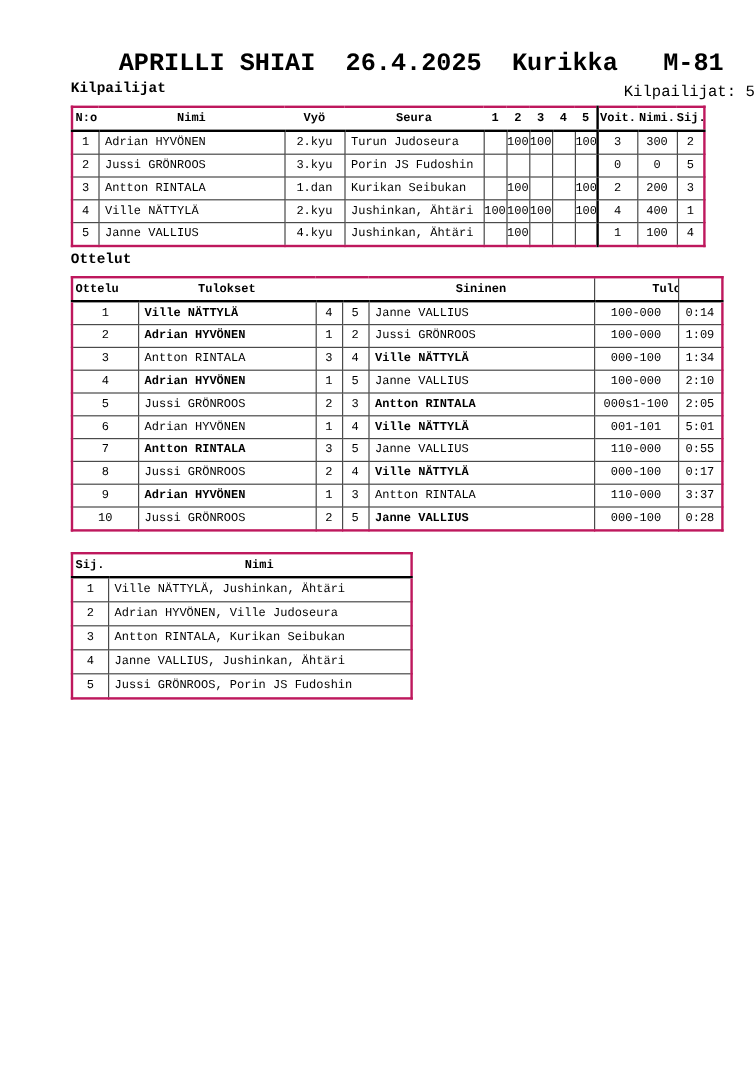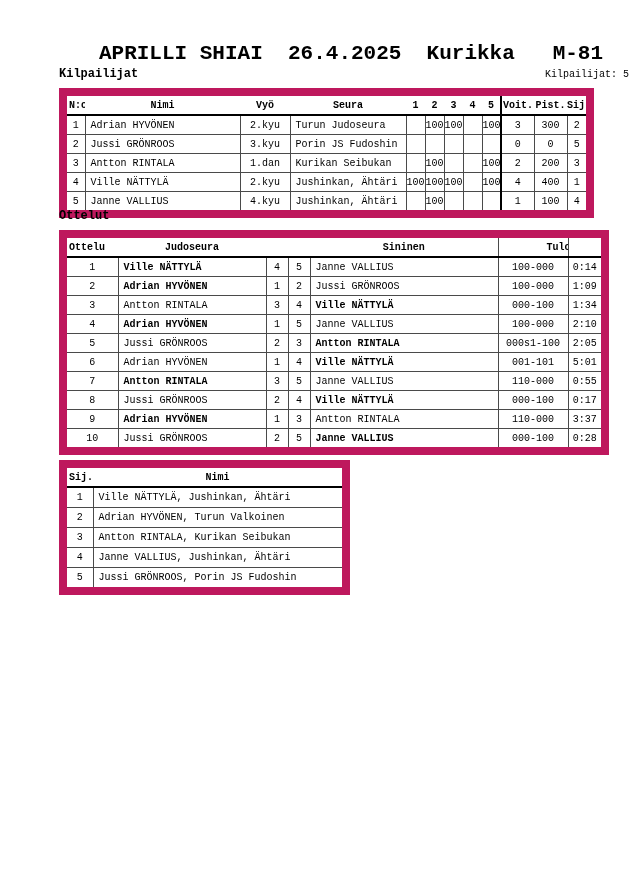--- a/index.html
+++ b/index.html
@@ -4,28 +4,28 @@
 <style>
   html,body { margin:0; padding:0; background:#fff; }
   .page {
     position:relative; width:630px; height:656px; background:#ffffff;
     font-family:Liberation Mono, monospace; color:#000; overflow:hidden;margin-left:29px;
   }
   .title {
     position:absolute; top:42px; left:15px; width:614px;
     text-align:center; font-weight:bold; font-size:21px; white-space:pre;
   }
-  .count { position:absolute; top:69px; right:30px; font-size:10px;text-align:right; }
+  .count { position:absolute; top:69px; right:30px; font-size:13px;text-align:right; }
   .sec { position:absolute; font-weight:bold; font-size:12px; text-align:left; }
   .sec1 { top:67px;  left:30px; width:440px; }
   .sec2 { top:209px; left:30px; width:486px; }
   .sec3 { top:439px; left:30px; width:283px; }
   table {
     position:absolute; border-collapse:collapse; table-layout:fixed;
-    background:#fff; font-size:10px; border:8px solid #be185d;
+    background:#fff; font-size:10px; border:2px solid #be185d;
   }
   .t1 { top:88px;  left:30px; width:527px; }
   .t2 { top:230px; left:30px; width:542px; }
   .t3 { top:460px; left:30px; width:283px; }
   th {
     font-weight:bold; border:none; border-bottom:2px solid #000;
     padding:0; height:18px; text-align:center; overflow:hidden; white-space:nowrap;
   }
   td {
     border:1px solid #4a4a4a; padding:0; height:18px;
@@ -68,21 +68,21 @@
         <th class="left">N:o</th>
         <th>Nimi</th>
         <th>Vyö</th>
         <th>Seura</th>
         <th>1</th>
         <th>2</th>
         <th>3</th>
         <th>4</th>
         <th>5</th>
         <th class="thL">Voit.</th>
-        <th>Pist.</th>
+        <th>Nimi.</th>
         <th>Sij.</th>
       </tr>
     </thead>
     <tbody>
       <tr>
         <td>1</td>
         <td class="left">Adrian HYVÖNEN</td>
         <td>2.kyu</td>
         <td class="left">Turun Judoseura</td>
         <td></td>
@@ -161,21 +161,21 @@
         <col style="width:148px">
         <col style="width:22px">
         <col style="width:22px">
       <col style="width:188px">
         <col style="width:70px">
         <col style="width:37px">
     </colgroup>
     <thead>
       <tr>
         <th class="left">Ottelu</th>
-        <th>Judoseura</th>
+        <th>Tulokset</th>
         <th></th>
         <th></th>
         <th>Sininen</th>
         <th class="bL">Tulos</th>
         <th class="bL">Aika</th>
       </tr>
     </thead>
     <tbody>
       <tr>
         <td>1</td>
@@ -282,21 +282,21 @@
         <th>Nimi</th>
       </tr>
     </thead>
     <tbody>
       <tr>
         <td>1</td>
         <td class="left">Ville NÄTTYLÄ, Jushinkan, Ähtäri</td>
       </tr>
       <tr>
         <td>2</td>
-        <td class="left">Adrian HYVÖNEN, Turun Valkoinen</td>
+        <td class="left">Adrian HYVÖNEN, Ville Judoseura</td>
       </tr>
       <tr>
         <td>3</td>
         <td class="left">Antton RINTALA, Kurikan Seibukan</td>
       </tr>
       <tr>
         <td>4</td>
         <td class="left">Janne VALLIUS, Jushinkan, Ähtäri</td>
       </tr>
       <tr>

